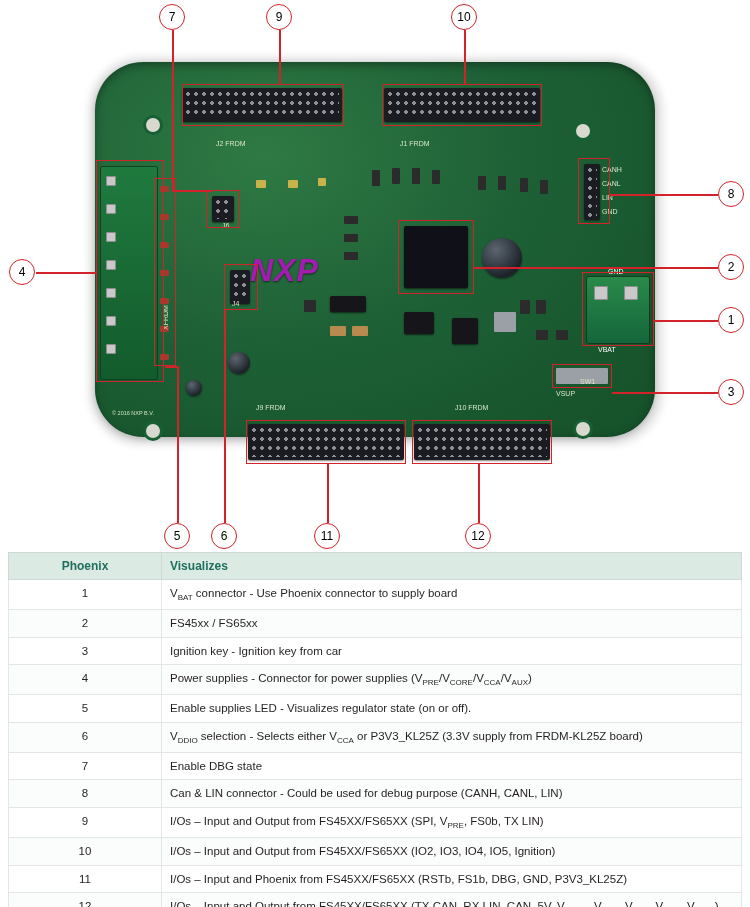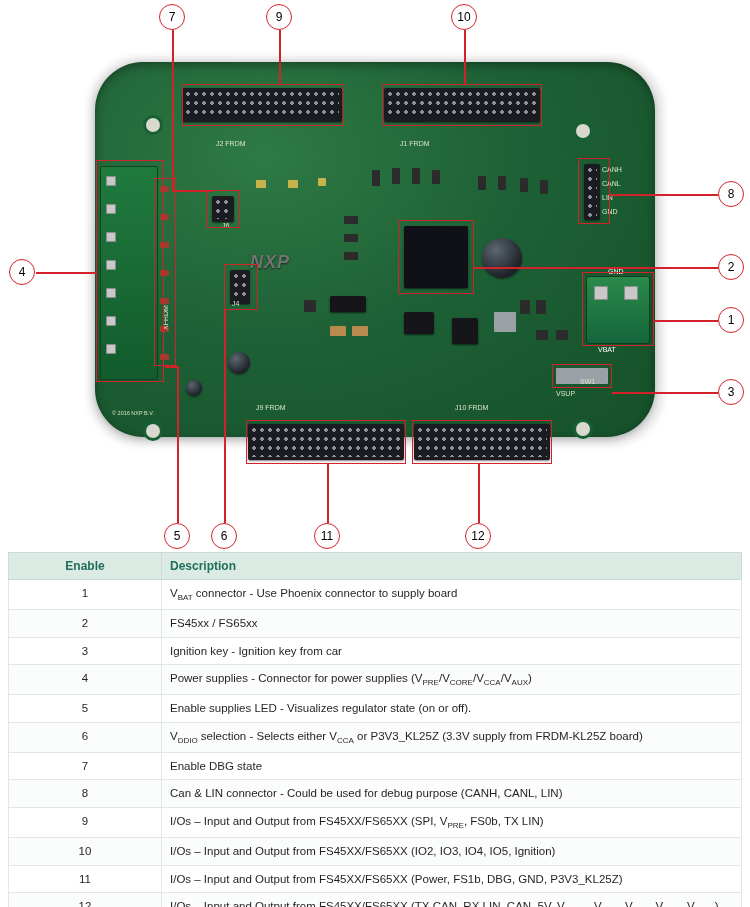--- a/index.html
+++ b/index.html
@@ -115,24 +115,24 @@
     position: absolute;
     background: #2b2b2b;
     border-radius: 1px;
   }
   .smd.tan { background: #b98a4e; }
   .smd.yellow { background: #c8b24a; }
   .smd.red { background: #a23b2d; }
   .smd.silver { background: #9aa0a6; }
   .nxp-logo {
     position: absolute;
-    color: #737373;
+    color: #a21caf;
     font-weight: bold;
     font-style: italic;
-    font-size: 18px;
+    font-size: 32px;
     letter-spacing: 1px;
     text-shadow: 0 1px 2px rgba(0,0,0,.6);
   }
 
   
   .callout-circle {
     position: absolute;
     width: 26px; height: 26px;
     border: 1.6px solid #d2232a;
     border-radius: 50%;
@@ -352,22 +352,22 @@
     <div class="callout-circle" style="left:211px; top:523px;">6</div>
     <div class="callout-circle" style="left:314px; top:523px;">11</div>
     <div class="callout-circle" style="left:465px; top:523px;">12</div>
 
   </div>
 
   <div class="table-wrap">
     <table class="legend">
       <thead>
         <tr>
-          <th class="num">Enable</th>
-          <th>Description</th>
+          <th class="num">Phoenix</th>
+          <th>Visualizes</th>
         </tr>
       </thead>
       <tbody id="legend-body">
           <tr>
             <td class="num">1</td>
             <td>V<sub>BAT</sub> connector - Use Phoenix connector to supply board</td>
           </tr>
           <tr>
             <td class="num">2</td>
             <td>FS45xx / FS65xx</td>
@@ -399,21 +399,21 @@
           <tr>
             <td class="num">9</td>
             <td>I/Os – Input and Output from FS45XX/FS65XX (SPI, V<sub>PRE</sub>, FS0b, TX LIN)</td>
           </tr>
           <tr>
             <td class="num">10</td>
             <td>I/Os – Input and Output from FS45XX/FS65XX (IO2, IO3, IO4, IO5, Ignition)</td>
           </tr>
           <tr>
             <td class="num">11</td>
-            <td>I/Os – Input and Output from FS45XX/FS65XX (Power, FS1b, DBG, GND, P3V3_KL25Z)</td>
+            <td>I/Os – Input and Phoenix from FS45XX/FS65XX (RSTb, FS1b, DBG, GND, P3V3_KL25Z)</td>
           </tr>
           <tr>
             <td class="num">12</td>
             <td>I/Os – Input and Output from FS45XX/FS65XX (TX CAN, RX LIN, CAN_5V, V<sub>CORE</sub>, V<sub>CCA</sub>, V<sub>AUX</sub>, V<sub>KAM</sub>, V<sub>DDIO</sub>)</td>
           </tr>
         </tbody>
     </table>
   </div>
 
 </div>

